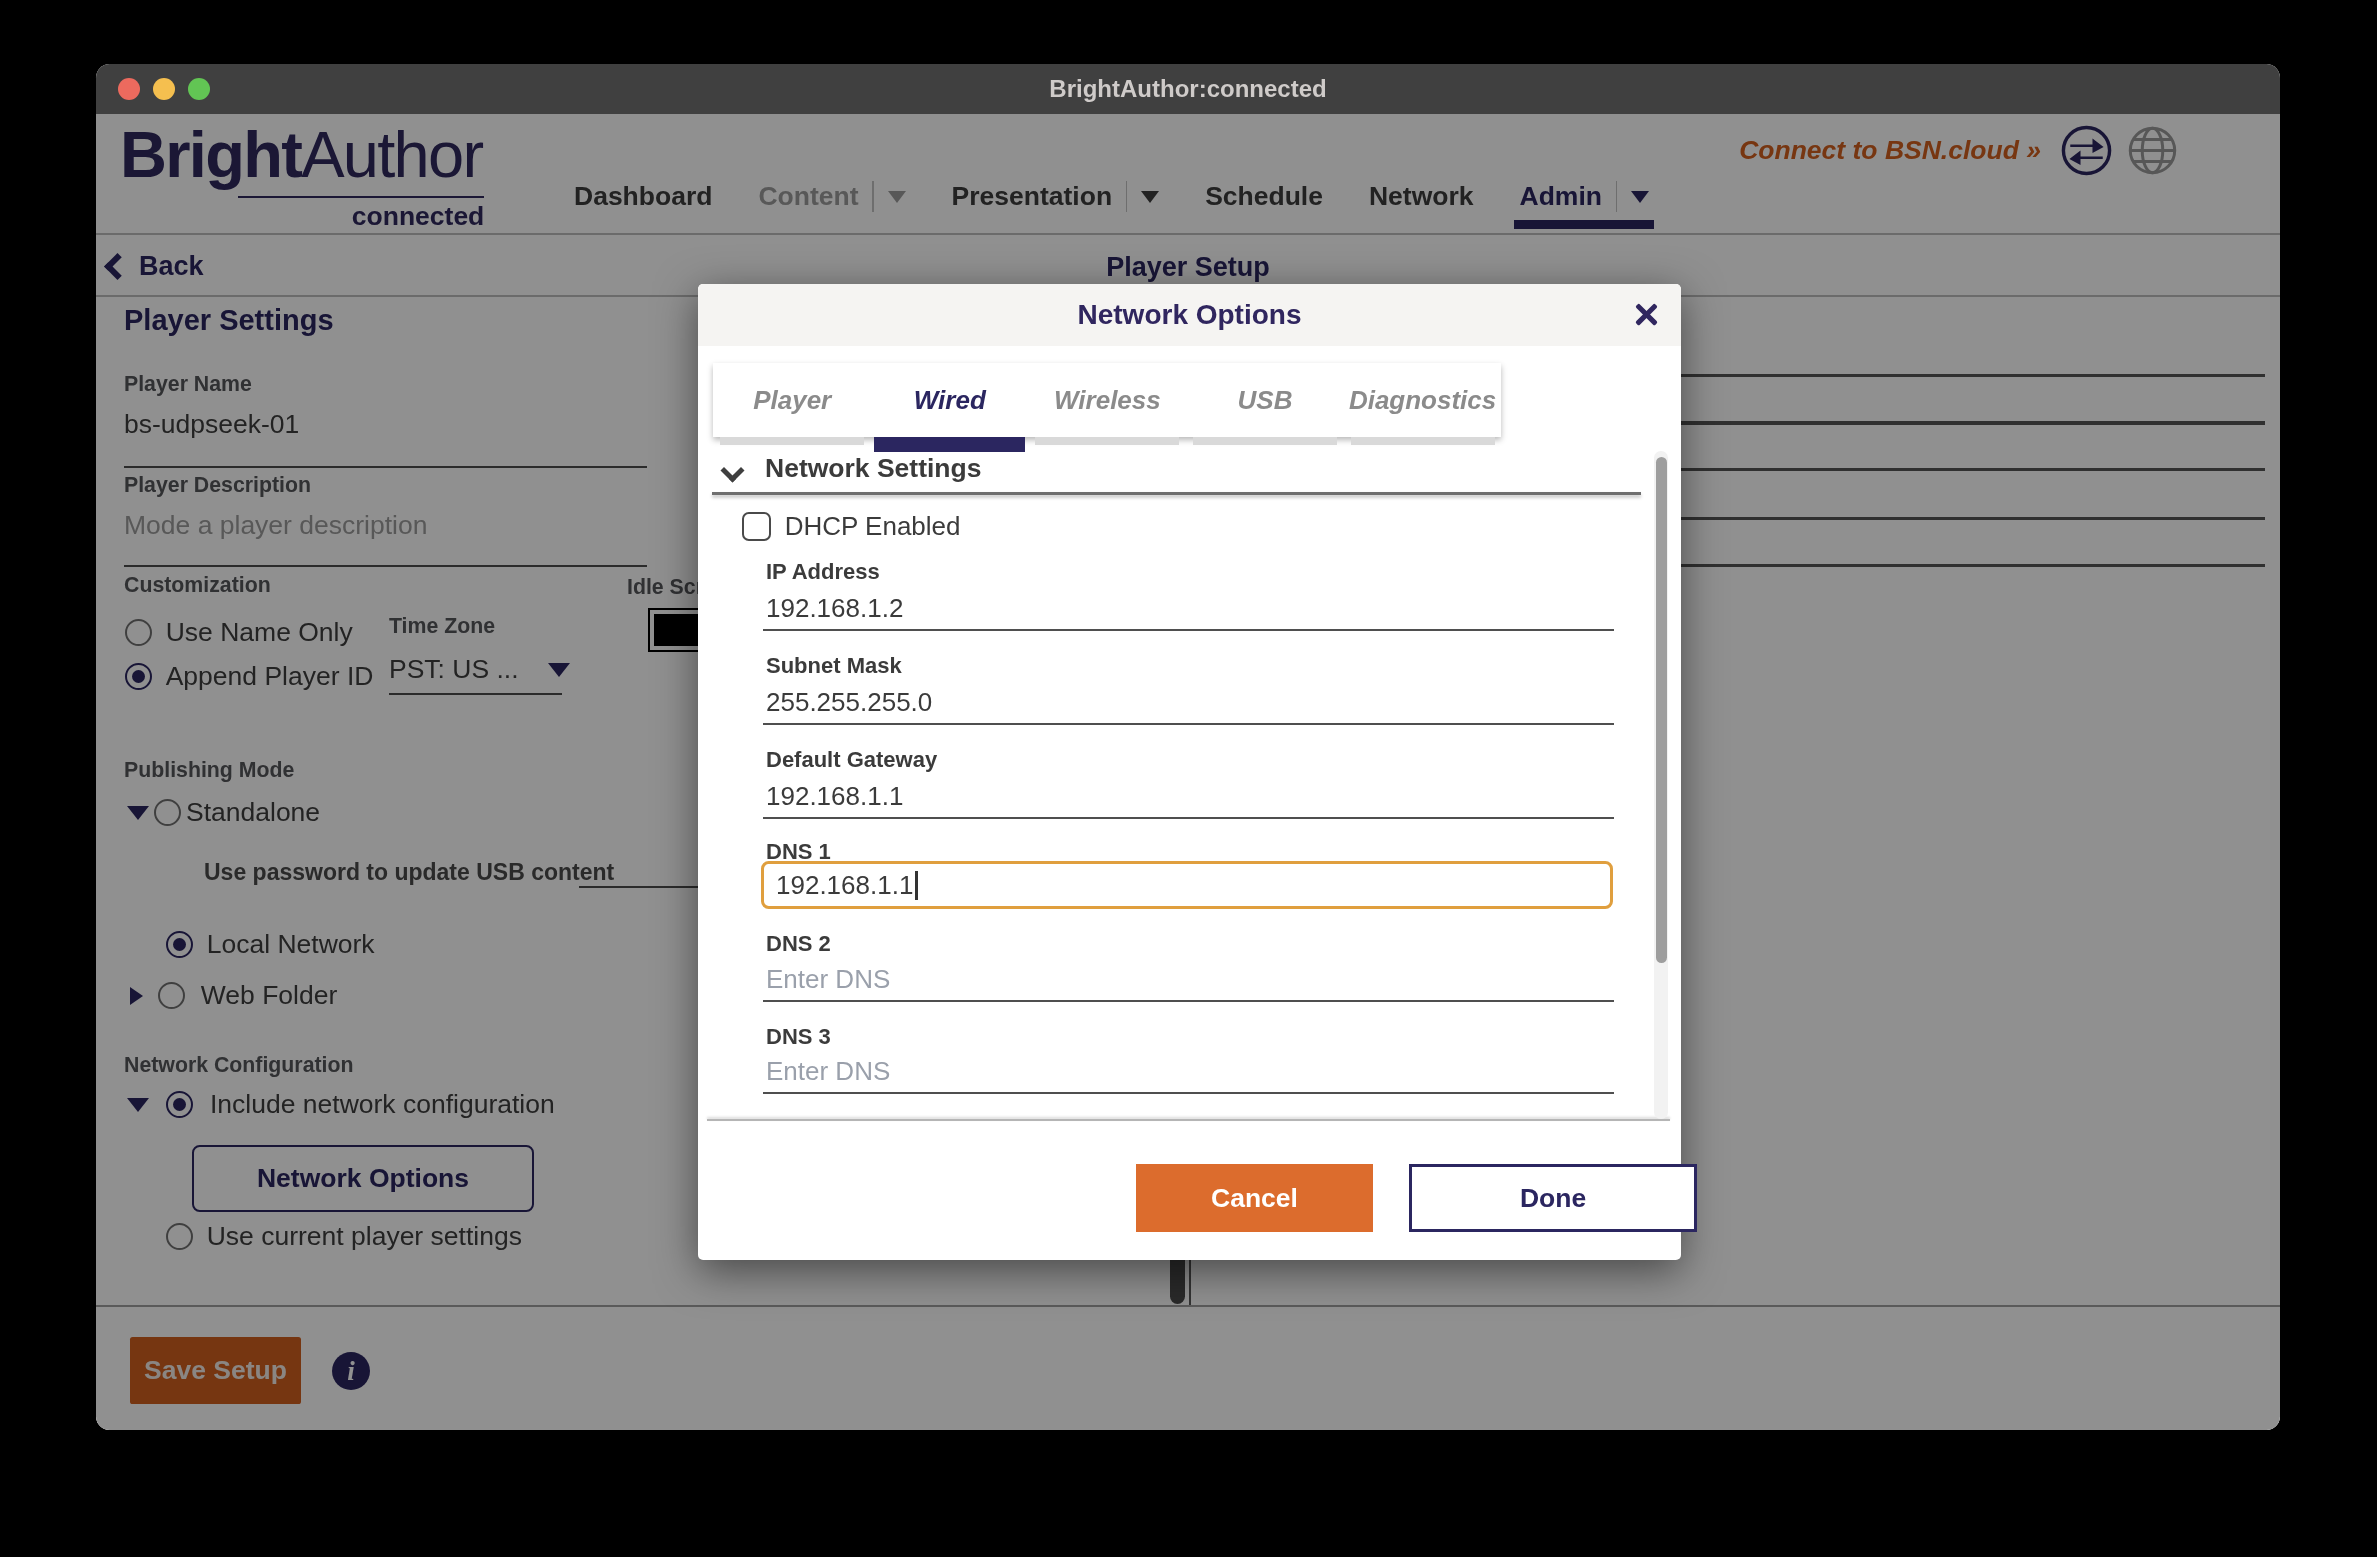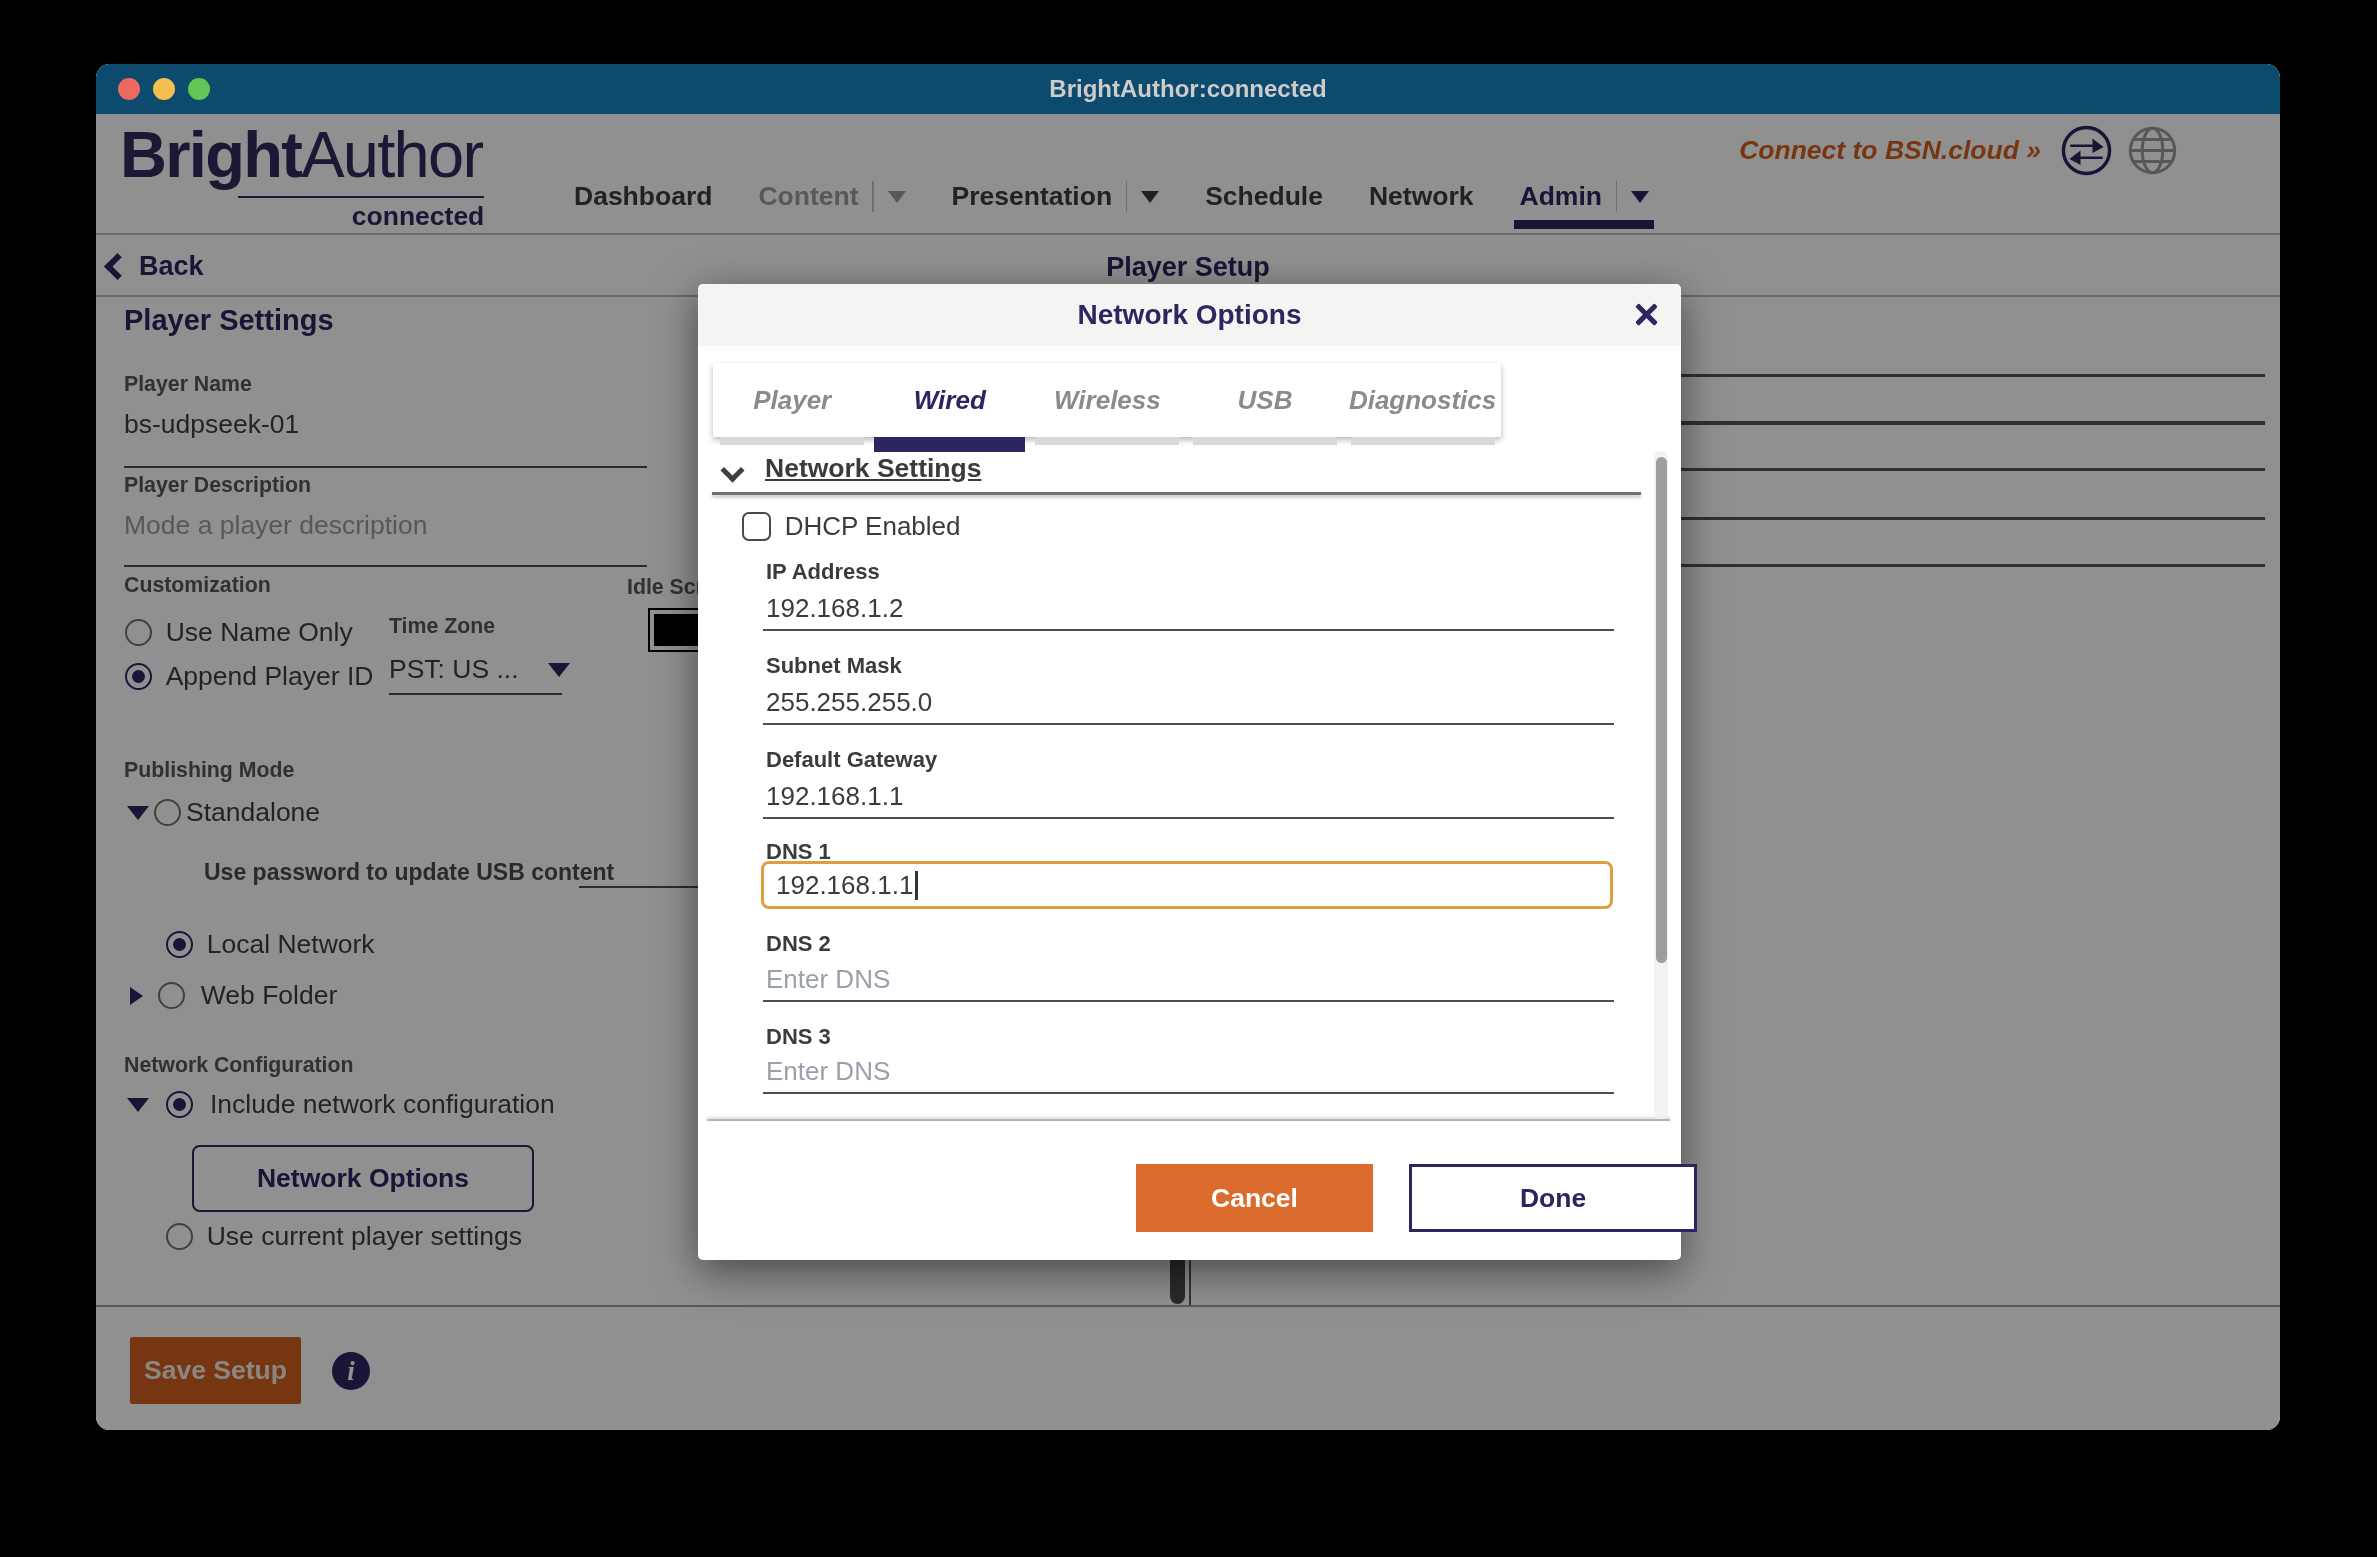--- a/index.html
+++ b/index.html
@@ -1,21 +1,21 @@
 <!DOCTYPE html>
 <html style="font-size:13.7px"><head>
 <meta charset="utf-8">
 <style>
   html,body{margin:0;padding:0;background:#000;}
   *{box-sizing:border-box;font-family:"Liberation Sans",sans-serif;}
   .stage{position:relative;width:2377px;height:1558px;background:#000;overflow:hidden;}
   .abs{position:absolute;}
   .window{position:absolute;left:96px;top:64px;width:2184px;height:1366px;
           border-radius:13.7px;overflow:hidden;background:#fff;}
-  .titlebar{position:absolute;left:0;top:0;width:100%;height:50px;background:#0c4a6e;}
+  .titlebar{position:absolute;left:0;top:0;width:100%;height:50px;background:#404040;}
   .tl{position:absolute;top:13.7px;width:22px;height:22px;border-radius:50%;}
   .titletext{position:absolute;left:0;right:0;top:11px;text-align:center;font-size:24px;
              font-weight:700;color:#cfcbc9;}
   .page{position:absolute;left:0;top:50px;width:2184px;height:1317px;background:#fdfdfd;}
   .dim{position:absolute;inset:0;background:rgba(0,0,0,0.43);z-index:50;}
   
   .hdr-divider{position:absolute;left:0;top:119px;width:2184px;height:1.7px;background:#bdbdbd;}
   .logo{position:absolute;left:24px;top:6.8px;width:366px;color:#302a5e;}
   .logo .line1{font-size:65px;line-height:68px;letter-spacing:-1.7px;}
   .logo .b{font-weight:800;} .logo .a{font-weight:500;}
@@ -268,21 +268,21 @@
           </div>
           <div class="tab">
             <span>Diagnostics</span>
             <span class="bar"></span>
           </div>
         </div>
 
         <div class="abs" style="left:26px;top:178px;">
           <span class="chev-down" style="display:block;"></span>
         </div>
-        <div class="abs" style="left:67px;top:169px;font-size:26.5px;font-weight:700;color:#3b3b3b;text-decoration:underline;">Network Settings</div>
+        <div class="abs" style="left:67px;top:169px;font-size:26.5px;font-weight:700;color:#3b3b3b;">Network Settings</div>
         <div class="abs" style="left:13.7px;top:208px;width:929px;height:2.6px;background:#6f6f6f;box-shadow:0 2.6px 3.4px rgba(0,0,0,0.25);"></div>
 
         <div class="abs" style="left:44px;top:227px;display:flex;align-items:center;gap:13.7px;">
           <span class="checkbox"></span>
           <span class="m-val">DHCP Enabled</span>
         </div>
 
         <div class="abs m-lbl" style="left:68px;top:275px;">IP Address</div>
         <div class="abs m-val" style="left:68px;top:309px;">192.168.1.2</div>
         <div class="m-line" style="top:345px;"></div>

